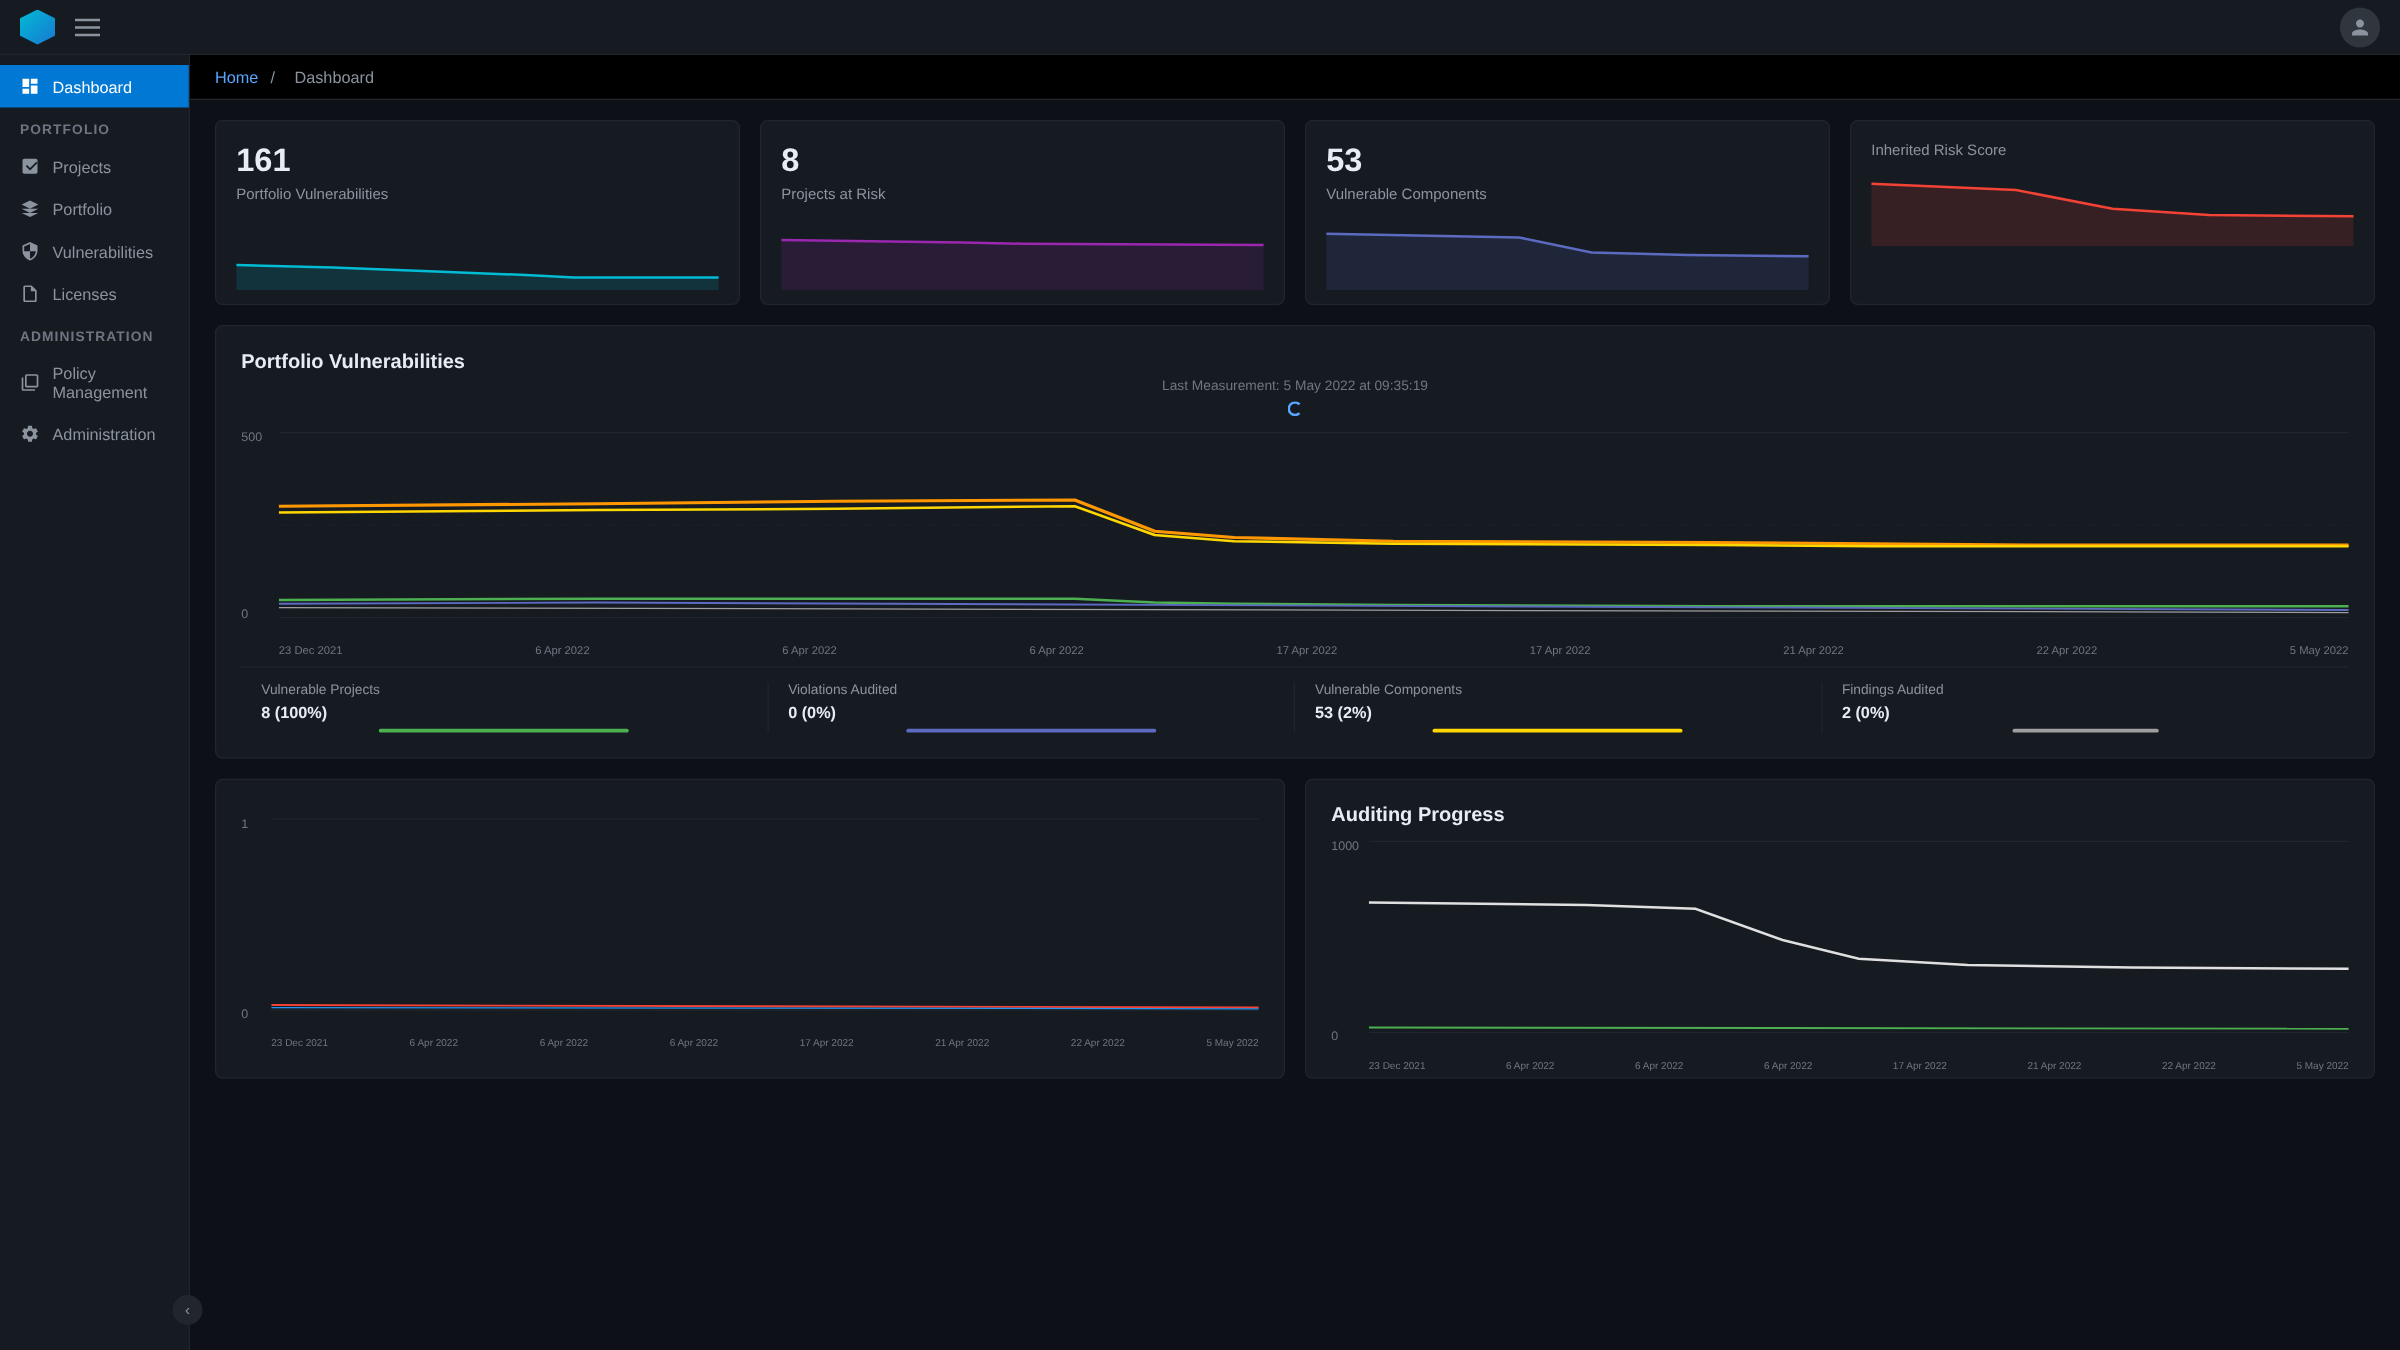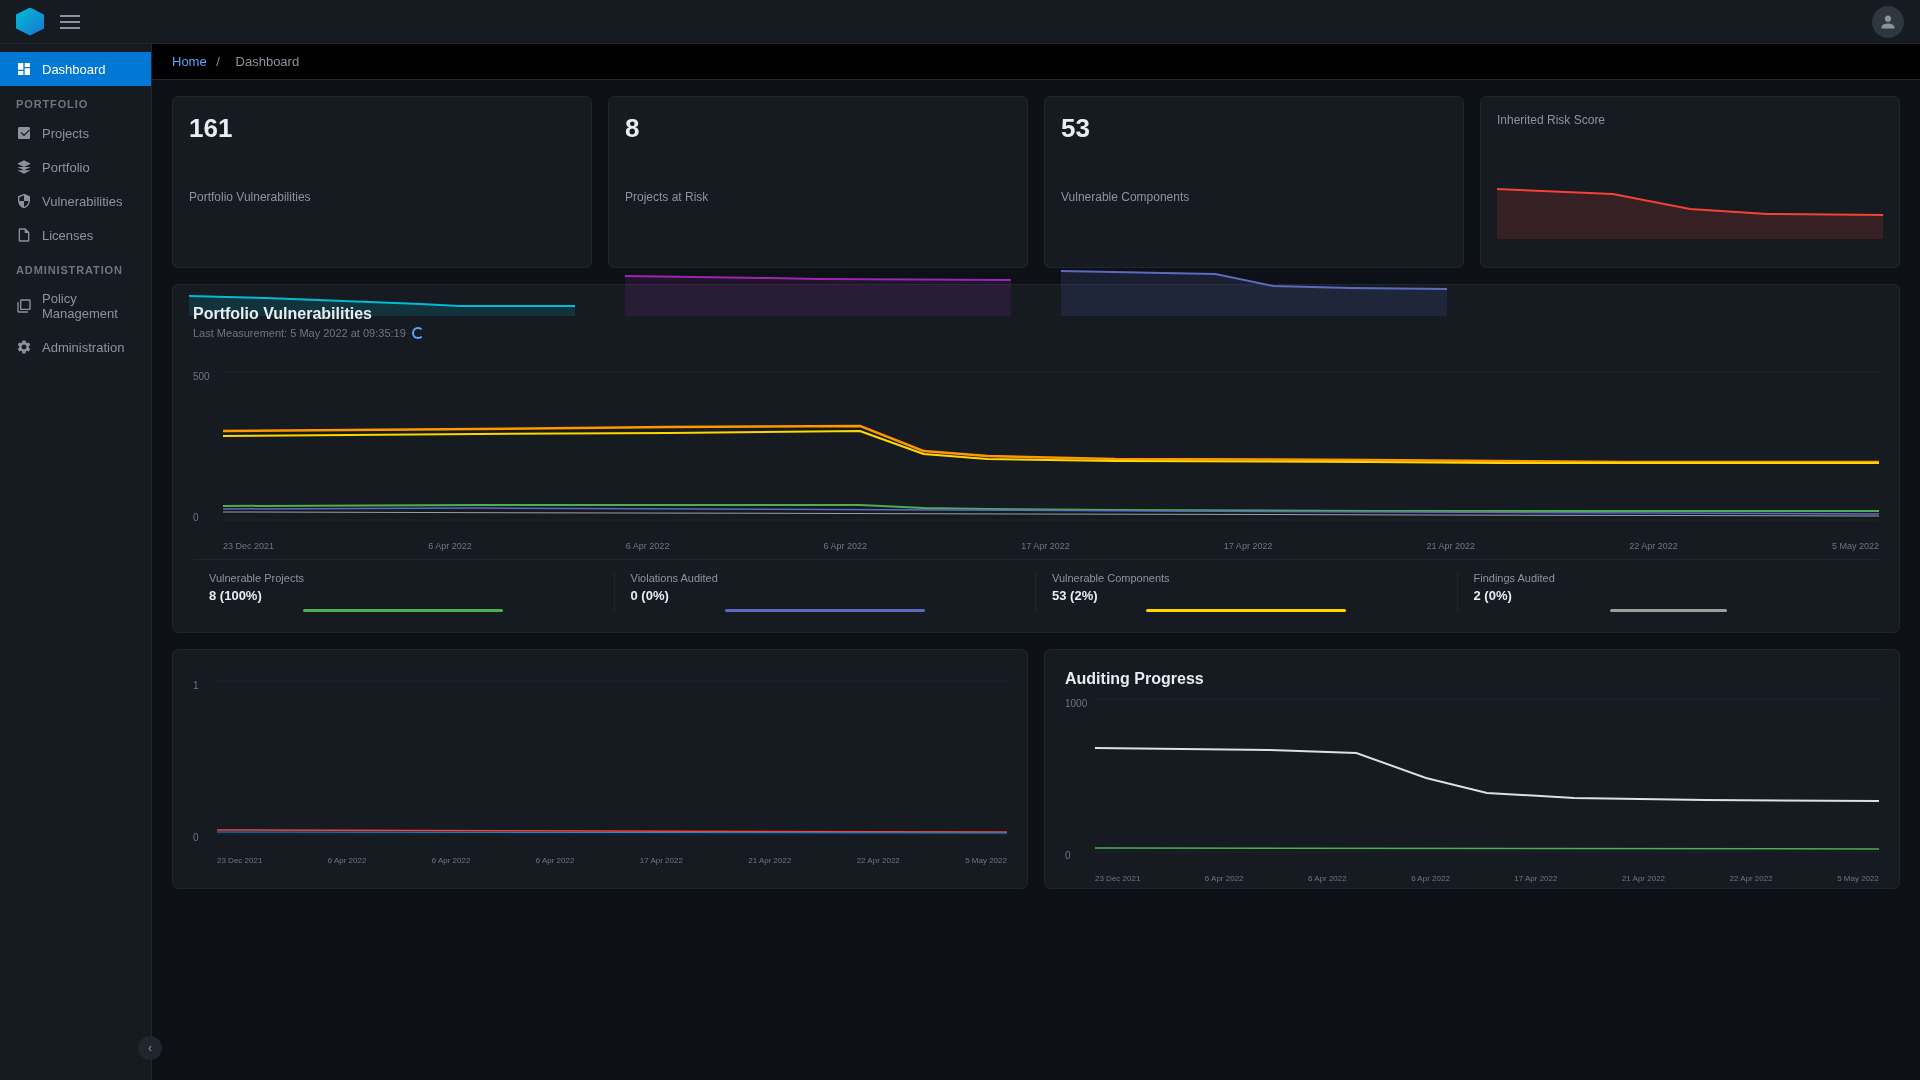--- a/index.html
+++ b/index.html
@@ -97,24 +97,23 @@
       display: grid;
       grid-template-columns: repeat(4, 1fr);
       gap: 16px;
       padding: 16px 20px;
     }
     .stat-card {
       background: #161b22;
       border: 1px solid #21262d;
       border-radius: 6px;
       padding: 16px;
-      height: 172px;
+      height: 148px;
       display: flex;
       flex-direction: column;
-      gap: 42px;
     }
     .stat-number {
       font-size: 26px;
       font-weight: 600;
       color: #e6edf3;
       margin-bottom: 4px;
     }
     .stat-label {
       font-size: 12px;
       color: #8b949e;
@@ -131,24 +130,25 @@
     }
     .chart-title {
       font-size: 16px;
       font-weight: 600;
       color: #e6edf3;
       margin-bottom: 4px;
     }
     .chart-subtitle {
       font-size: 11px;
       color: #6e7681;
-      margin-bottom: 32px;
+      margin-bottom: 12px;
       display: flex;
       align-items: center;
       gap: 6px;
+      flex-direction: column;
     }
     .refresh-icon {
       width: 12px; height: 12px;
       border: 2px solid #58a6ff;
       border-radius: 50%;
       border-right-color: transparent;
       display: inline-block;
     }
     
     .legend-row {

